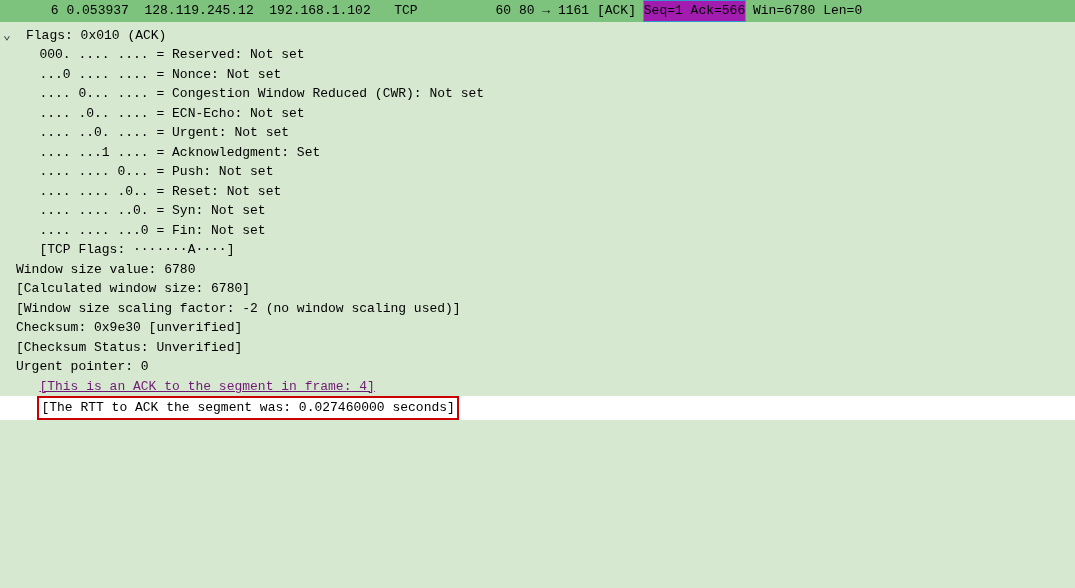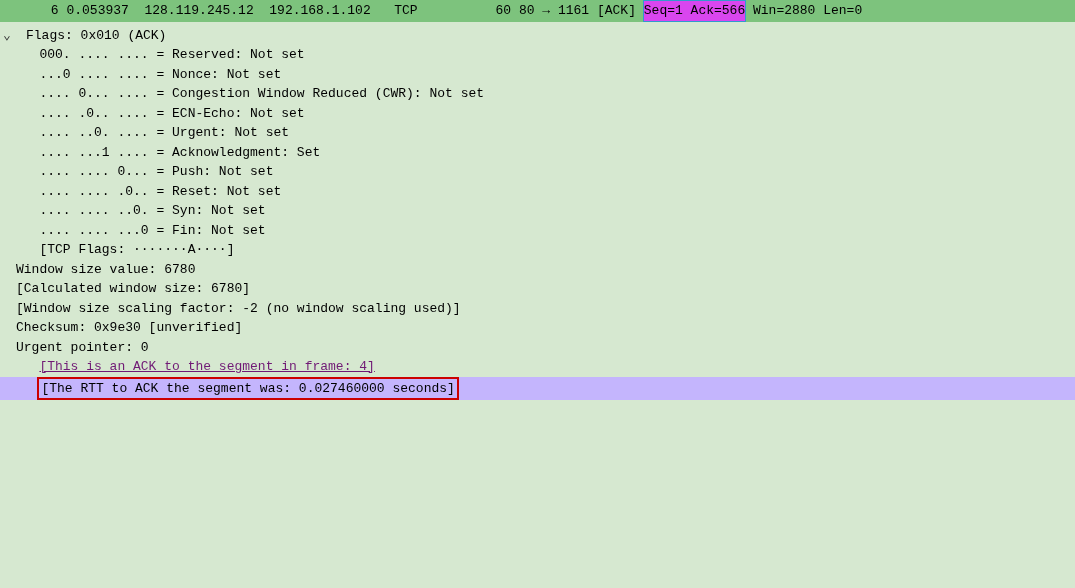--- a/index.html
+++ b/index.html
@@ -16,38 +16,38 @@
       width: 1075px;
     }
     .header-row {
       background: #7dc37d;
       padding: 1px 4px;
       display: flex;
       white-space: pre;
       font-family: 'Consolas', 'Courier New', monospace;
     }
     .highlight-blue {
-      background: #d946ef;
+      background: #a21caf;
       outline: 1px solid #3399cc;
     }
     .tree {
       padding: 4px 0 8px 0;
     }
     .tree-line {
       white-space: pre;
       padding: 0 4px 0 16px;
       position: relative;
     }
     .link {
       color: #701a75;
       text-decoration: underline;
       cursor: pointer;
     }
     .highlight-row {
-      background: #c4b5fd;
+      background: #ffffff;
       position: relative;
     }
     .red-box {
       border: 2px solid #cc0000;
       display: inline-block;
       padding: 0 2px;
       margin-left: -2px;
     }
     .indent0 { }
     .indent1 { }
@@ -59,36 +59,37 @@
       position: relative;
       left: -14px;
     }
     .chev-right::before { content: "›"; }
     .chev-down::before { content: "⌄"; }
   </style>
 </head>
 <body>
 
 <div class="header-row">
-  <span>      <span>6</span> </span><span>0.053937</span><span>  </span><span>128.119.245.12</span><span>  </span><span>192.168.1.102</span><span>   </span><span>TCP</span><span>          </span><span>60</span><span> 80 → 1161 [ACK] </span><span class="highlight-blue">Seq=1 Ack=566</span><span> Win=2880 Len=0</span>
+  <span>      <span>6</span> </span><span>0.053937</span><span>  </span><span>128.119.245.12</span><span>  </span><span>192.168.1.102</span><span>   </span><span>TCP</span><span>          </span><span>60</span><span> 80 → 1161 [ACK] </span><span class="highlight-blue">Seq=1 Ack=566</span><span> Win=6780 Len=0</span>
 </div>
 
 <div class="tree">
   <div class="tree-line indent0"><span class="chev chev-down"></span><span>Flags: 0x010 (ACK)</span></div>
   <div class="tree-line indent1">   000. .... .... = Reserved: Not set</div>
   <div class="tree-line indent1">   ...0 .... .... = Nonce: Not set</div>
   <div class="tree-line indent1">   .... 0... .... = Congestion Window Reduced (CWR): Not set</div>
   <div class="tree-line indent1">   .... .0.. .... = ECN-Echo: Not set</div>
   <div class="tree-line indent1">   .... ..0. .... = Urgent: Not set</div>
   <div class="tree-line indent1">   .... ...1 .... = Acknowledgment: Set</div>
   <div class="tree-line indent1">   .... .... 0... = Push: Not set</div>
   <div class="tree-line indent1">   .... .... .0.. = Reset: Not set</div>
   <div class="tree-line indent1">   .... .... ..0. = Syn: Not set</div>
   <div class="tree-line indent1">   .... .... ...0 = Fin: Not set</div>
   <div class="tree-line indent1">   [TCP Flags: ·······A····]</div>
   <div class="tree-line indent1">Window size value: 6780</div>
   <div class="tree-line indent1">[Calculated window size: 6780]</div>
   <div class="tree-line indent1">[Window size scaling factor: -2 (no window scaling used)]</div>
   <div class="tree-line indent1">Checksum: 0x9e30 [unverified]</div>
+  <div class="tree-line indent1">[Checksum Status: Unverified]</div>
   <div class="tree-line indent1">Urgent pointer: 0</div>
   <div class="tree-line indent1">   <span class="link">[This is an ACK to the segment in frame: 4]</span></div>
   <div class="tree-line indent1 highlight-row">   <span class="red-box">[The RTT to ACK the segment was: 0.027460000 seconds]</span></div>
 </div>
 
 </body></html>

